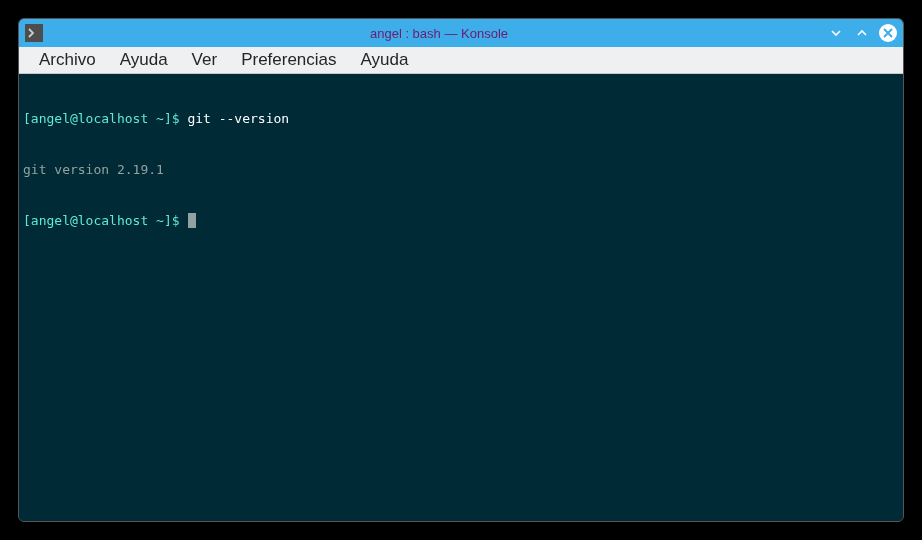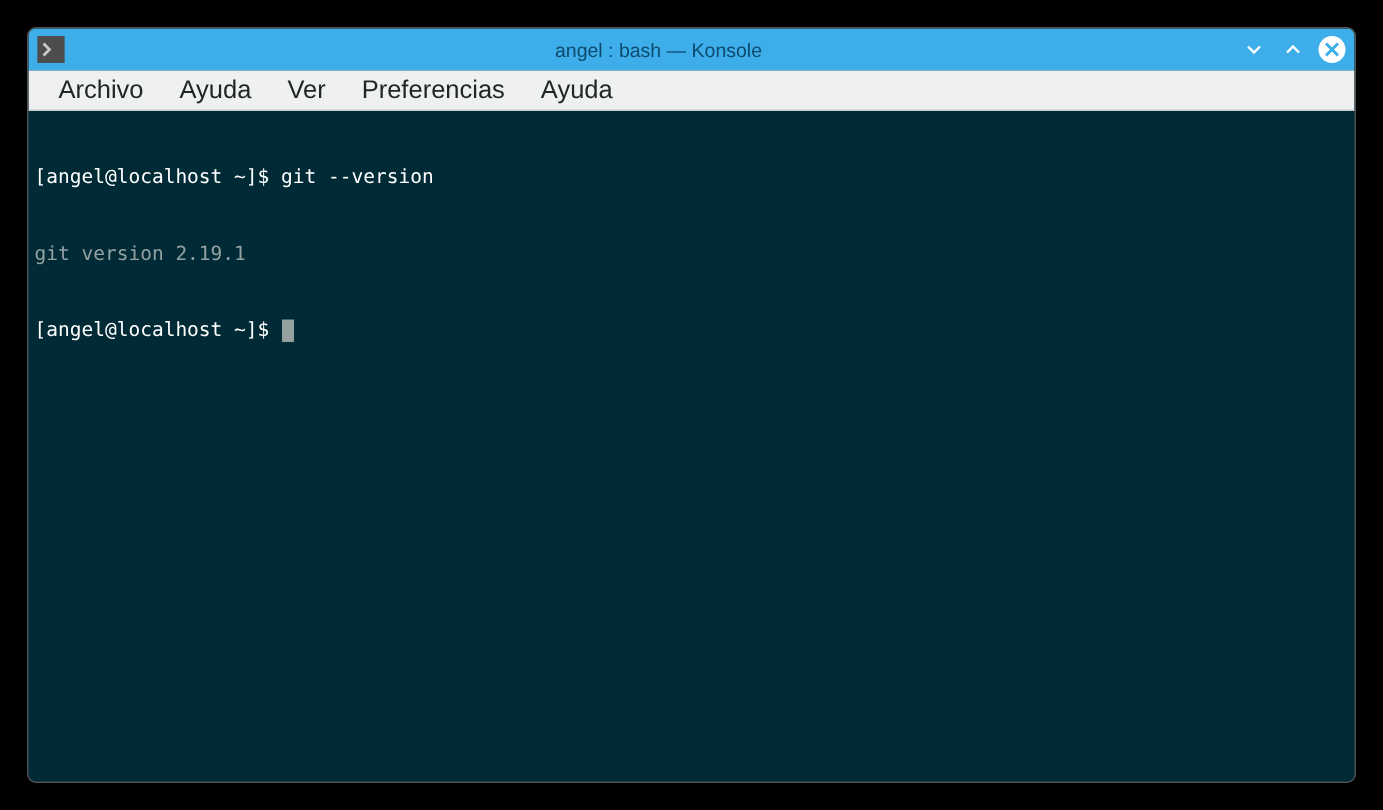--- a/index.html
+++ b/index.html
@@ -38,21 +38,21 @@
     background: #4d4d4d;
     margin-right: 8px;
     position: relative;
     flex: 0 0 auto;
   }
   .tb-icon svg { display: block; }
   .tb-title {
     flex: 1;
     text-align: center;
     font-size: 13px;
-    color: #0c4a6e;
+    color: #701a75;
   }
   .tb-buttons {
     display: flex;
     gap: 8px;
     align-items: center;
   }
   .tb-btn {
     width: 18px;
     height: 18px;
     display: flex;
@@ -87,21 +87,21 @@
     background: #002b36;
     padding: 2px 4px;
     font-family: "DejaVu Sans Mono", "Liberation Mono", Consolas, monospace;
     font-size: 13px;
     line-height: 17px;
     color: #93a1a1;
     white-space: pre;
     position: relative;
   }
   .line { display: block; }
-  .prompt { color: #ffffff; }
+  .prompt { color: #5eead4; }
   .cmd { color: #ffffff; }
   .out { color: #93a1a1; }
   .cursor {
     display: inline-block;
     width: 8px;
     height: 15px;
     background: #93a1a1;
     vertical-align: text-bottom;
     margin-left: 1px;
   }

